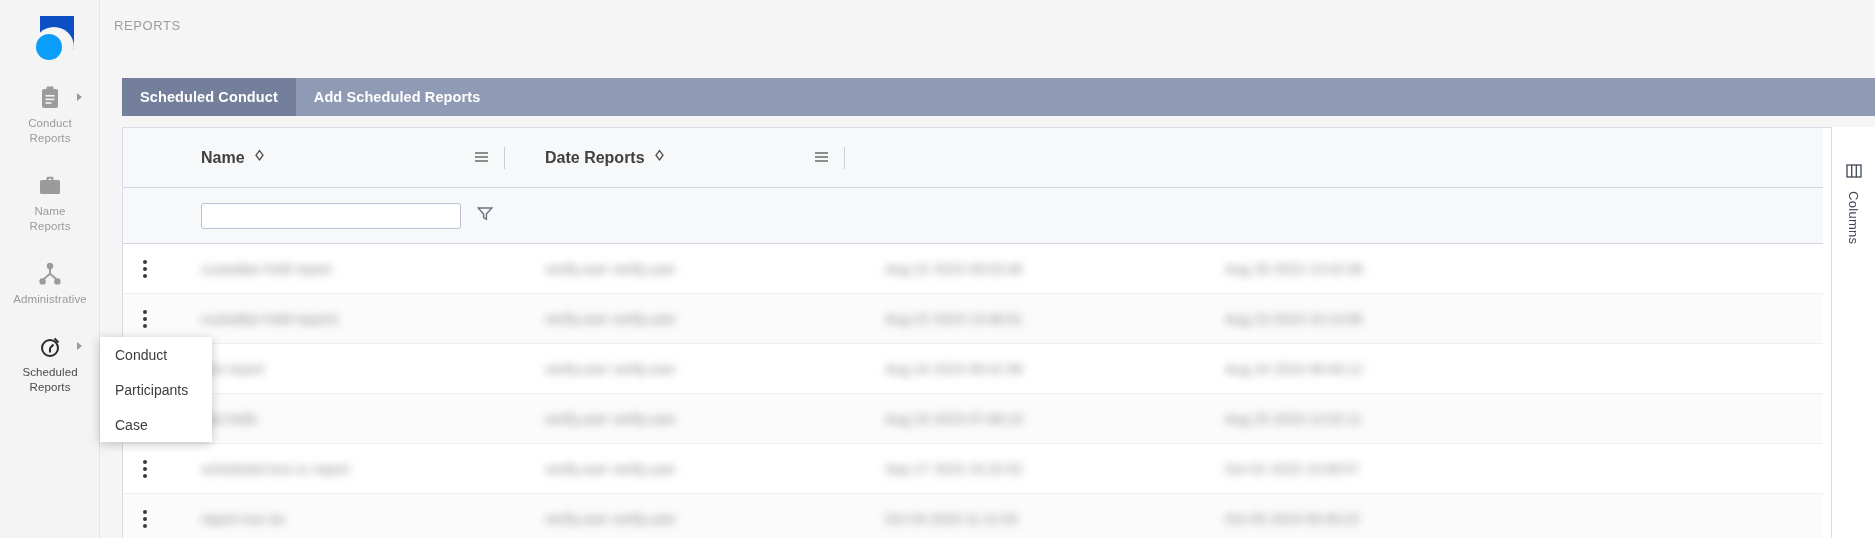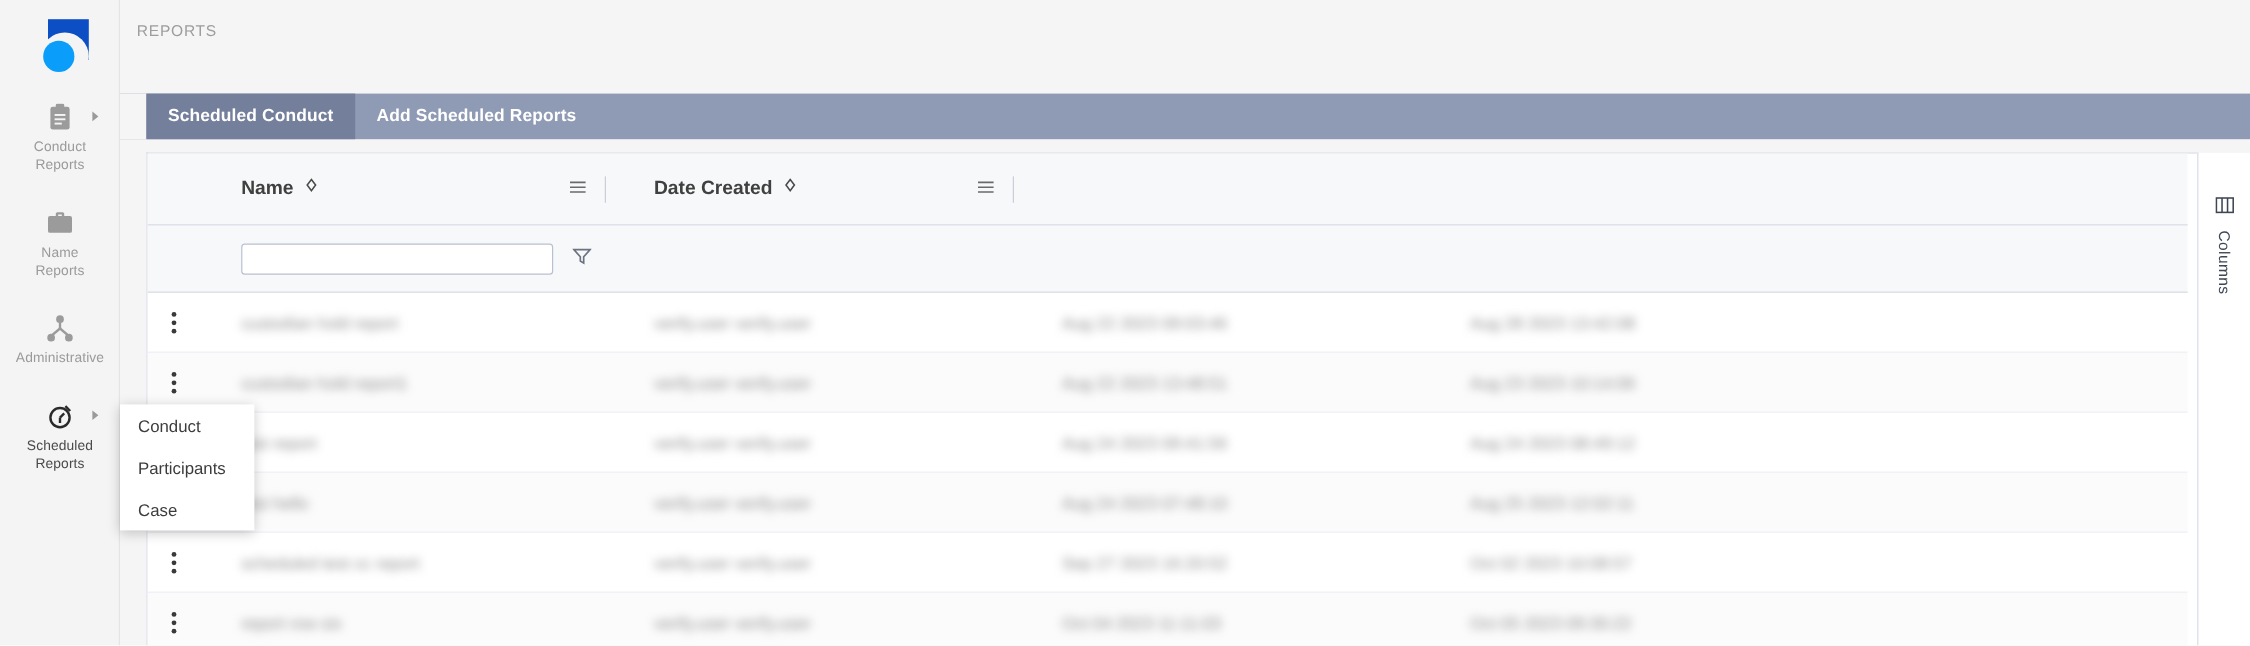--- a/index.html
+++ b/index.html
@@ -305,21 +305,21 @@
             <span class="menu-ic">
               <svg width="15" height="12" viewBox="0 0 15 12" stroke="currentColor" stroke-width="1.3">
                 <path d="M1 2h13M1 6h13M1 10h13"></path>
               </svg>
             </span>
             <span class="col-sep"></span>
           </div>
 
 
           <div class="col col-c3">
-            <span class="hdr-label">Date Created</span>
+            <span class="hdr-label">Date Reports</span>
             <span class="sort-ic">
               <svg width="11" height="14" viewBox="0 0 11 14" fill="none" stroke="currentColor" stroke-width="1.3">
                 <path d="M5.5 1.6 L9 6.2 L5.5 11 L2 6.2 Z"></path>
               </svg>
             </span>
             <span class="menu-ic">
               <svg width="15" height="12" viewBox="0 0 15 12" stroke="currentColor" stroke-width="1.3">
                 <path d="M1 2h13M1 6h13M1 10h13"></path>
               </svg>
             </span>

